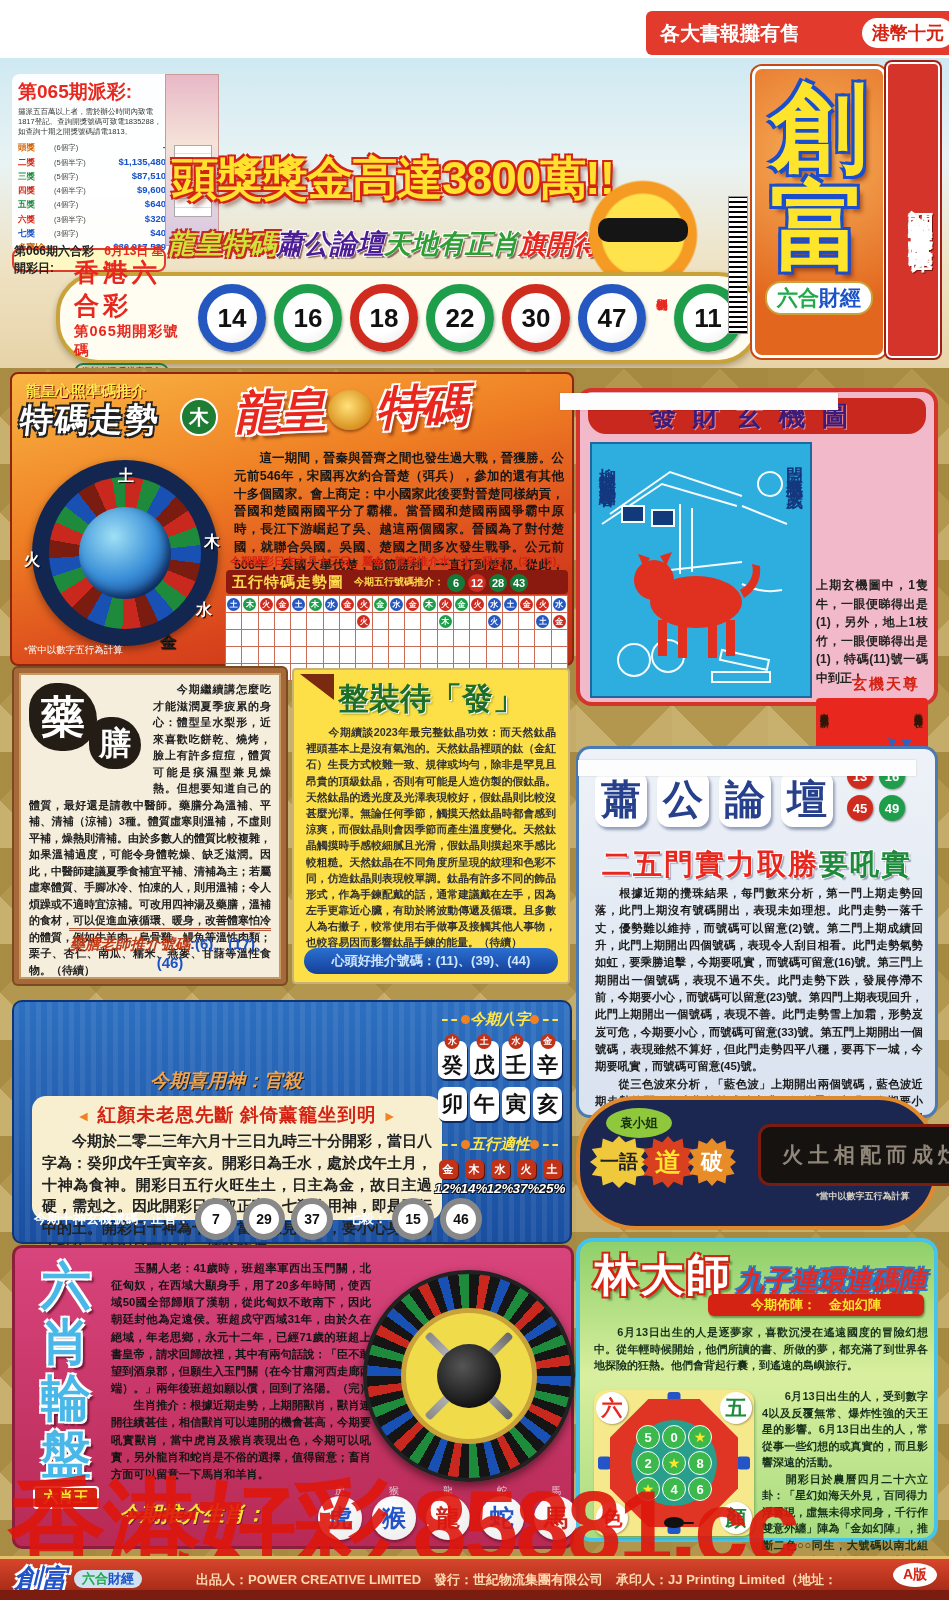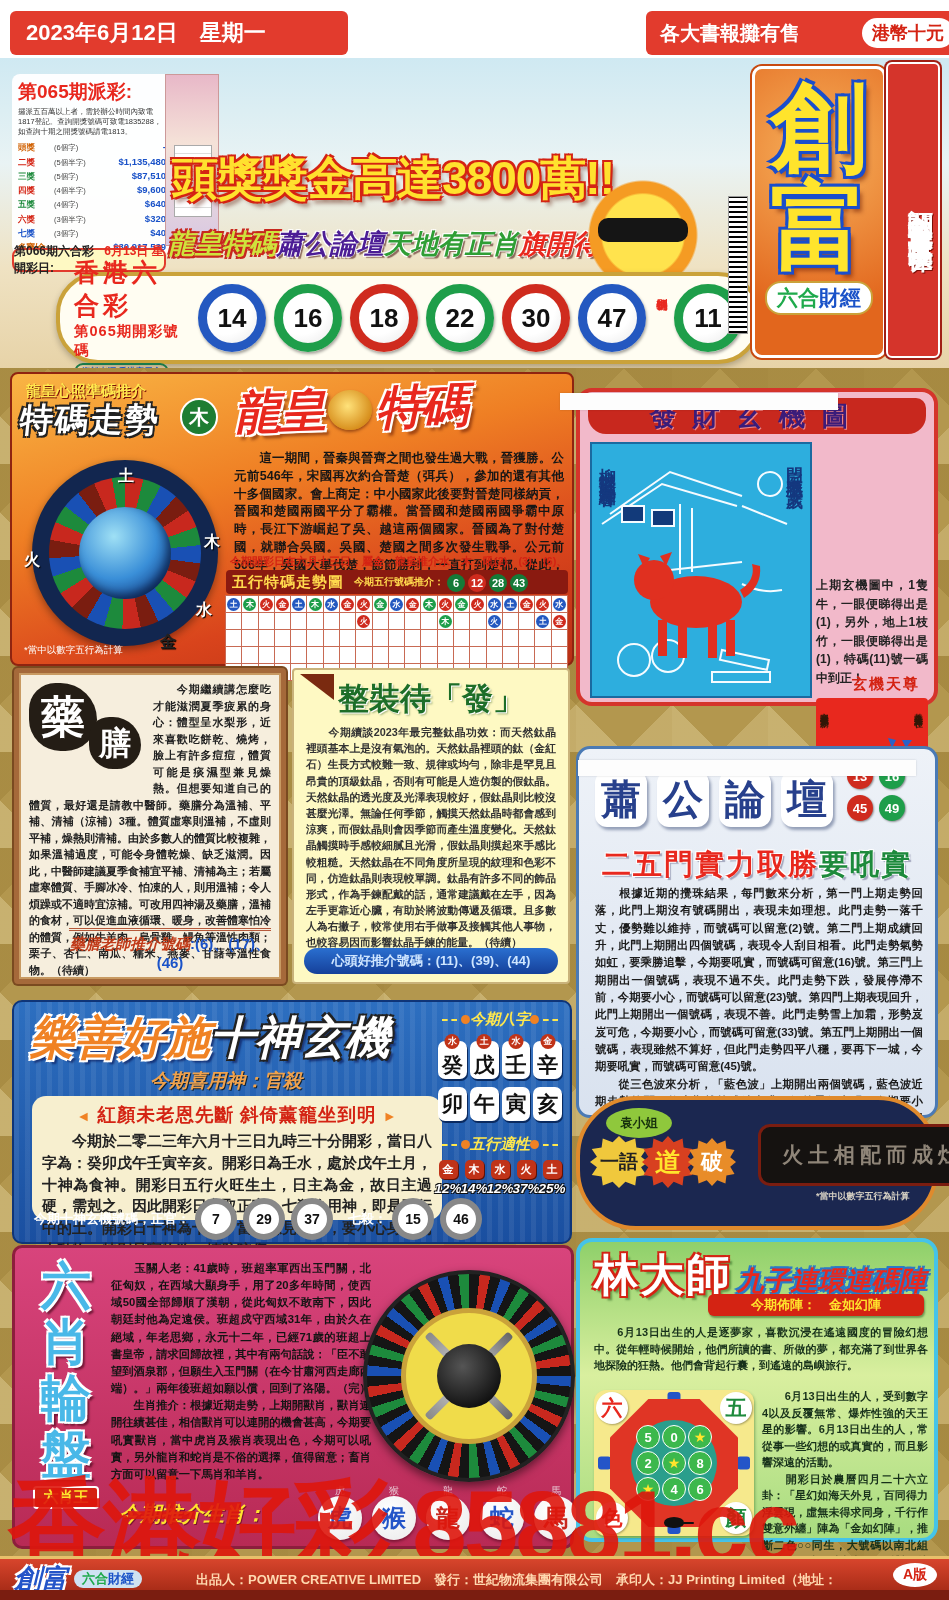--- a/index.html
+++ b/index.html
@@ -93,21 +93,21 @@
 
   
   .sec-yao{background:#f6eedd;border:5px solid #a5693a;box-shadow:0 0 0 2px #7a4a20, inset 0 0 0 2px #c89a62;border-radius:4px;}
   .yao-logo{float:left;width:118px;height:108px;position:relative;margin:2px 6px 2px 0;}
   .yao-blob{position:absolute;background:#241d15;color:#fff;display:flex;align-items:center;justify-content:center;border-radius:42% 58% 50% 50%;}
   .yao-body{font-size:11px;line-height:1.5;color:#222;text-align:justify;font-weight:600;}
   .yao-foot{border-top:3px double #b5583a;padding-top:4px;text-align:center;font-size:15px;font-weight:900;}
   .yao-foot .r{color:#c03a18;font-style:italic;} .yao-foot .b{color:#1a52c8;}
 
   
-  .sec-zz{background:#fef9c3;border:2px solid #c9b27a;border-radius:4px;}
+  .sec-zz{background:#fde047;border:2px solid #c9b27a;border-radius:4px;}
   .zz-title{font-weight:900;font-size:31px;color:#1d6e28;text-shadow:1px 1px 0 #fff,2px 2px 2px rgba(0,60,0,.35);}
   .zz-body{font-size:10.8px;line-height:1.5;color:#333;text-align:justify;font-weight:600;}
   .zz-bar{background:linear-gradient(180deg,#2a6fd0,#15409a);border-radius:13px;color:#cfe6ff;font-weight:700;font-size:13px;display:flex;align-items:center;justify-content:center;}
 
   
   .sec-ten{background:linear-gradient(180deg,#2d6fc0,#1a4fa0);border:2px solid #0f3578;border-radius:10px;
     background-image:repeating-linear-gradient(90deg,rgba(255,255,255,.07) 0 5px,rgba(0,0,0,0) 5px 11px),linear-gradient(180deg,#2d6fc0,#1a4fa0);}
   .ten-title .a{font-size:45px;font-weight:900;font-style:italic;color:#f08224;
     text-shadow:-2px -2px 0 #fff,2px -2px 0 #fff,-2px 2px 0 #fff,2px 2px 0 #fff,4px 4px 2px rgba(0,0,60,.5);}
   .ten-title .b{font-size:45px;font-weight:900;font-style:italic;color:#fff;
@@ -209,23 +209,20 @@
   .foot-pill .g{color:#1faa4c;} .foot-pill .b{color:#1a52c8;}
   .foot-line{color:#ffd9b0;font-size:13px;font-weight:700;}
   .a-oval{background:#fff;border-radius:50%;color:#d42313;font-weight:900;font-size:14px;display:flex;align-items:center;justify-content:center;}
   .censor{background:#fdfdfd;box-shadow:0 0 2px rgba(0,0,0,.15);}
 </style>
 </head>
 <body>
 
 <div class="page">
 
-  <div class="abs topbar" style="left:10px;top:11px;width:322px;height:44px;padding-left:16px;font-size:22px;">
-    <span>2023年6月12日　星期一</span>
-  </div>
   <div class="abs topbar" style="left:646px;top:11px;width:294px;height:44px;justify-content:space-between;padding:0 8px 0 14px;font-size:20px;">
     <span>各大書報攤有售</span>
     <span class="price-pill">港幣十元</span>
   </div>
 
   <div class="abs masthead"></div>
 
   <div class="abs payout" style="left:12px;top:74px;width:148px;height:170px;">
     <div class="payout-title">第065期派彩:</div>
     <div class="payout-note">攞派五百萬以上者，需於辦公時間內致電1817登記。查詢開獎號碼可致電1835288，如查詢十期之開獎號碼請電1813。</div>
@@ -544,23 +541,20 @@
   <div class="abs sec-zz" style="left:292px;top:668px;width:278px;height:316px;box-sizing:border-box;padding:6px 12px;">
     <div style="text-align:center;margin-top:2px;">
       <span style="position:absolute;left:6px;top:4px;width:0;height:0;border-left:34px solid transparent;border-top:26px solid #7a2a10;"></span>
       <span class="zz-title">整裝待</span><span class="zz-title">「</span><span class="zz-title fa">發</span><span class="zz-title">」</span>
     </div>
     <div class="zz-body" style="margin-top:4px;">　　今期續談2023年最完整鈦晶功效：而天然鈦晶裡頭基本上是沒有氣泡的。天然鈦晶裡頭的鈦（金紅石）生長方式較難一致、規律或均勻，除非是罕見且昂貴的頂級鈦晶，否則有可能是人造仿製的假鈦晶。天然鈦晶的透光度及光澤表現較好，假鈦晶則比較沒甚麼光澤。無論任何季節，觸摸天然鈦晶時都會感到涼爽，而假鈦晶則會因季節而產生溫度變化。天然鈦晶觸摸時手感較細膩且光滑，假鈦晶則摸起來手感比較粗糙。天然鈦晶在不同角度所呈現的紋理和色彩不同，仿造鈦晶則表現較單調。鈦晶有許多不同的飾品形式，作為手鍊配戴的話，通常建議戴在左手，因為左手更靠近心臟，有助於將波動傳遞及循環。且多數人為右撇子，較常使用右手做事及接觸其他人事物，也較容易因而影響鈦晶手鍊的能量。（待續）</div>
     <div class="zz-bar abs" style="left:10px;right:10px;bottom:8px;height:26px;">心頭好推介號碼：(11)、(39)、(44)</div>
   </div>
 
   <div class="abs sec-ten" style="left:12px;top:1000px;width:556px;height:240px;">
-    <div class="abs ten-title" style="left:16px;top:6px;white-space:nowrap;">
-      <span class="a">樂善好施</span><span class="b">十神玄機</span>
-    </div>
     <div class="abs ten-sub" style="left:136px;top:66px;">今期喜用神：官殺</div>
     <div class="abs ten-box" style="left:18px;top:94px;width:390px;height:112px;">
       <div class="ten-head">
         <span class="pin">◄</span>
         <span>紅顏未老恩先斷 斜倚薰籠坐到明</span>
         <span class="pin">►</span>
       </div>
       <div class="ten-body">　　今期於二零二三年六月十三日九時三十分開彩，當日八字為：癸卯戊午壬寅辛亥。開彩日為壬水，處於戊午土月，十神為食神。開彩日五行火旺生土，日主為金，故日主過硬，需剋之。因此開彩日宜取正官、七殺為用神，即是五行中的土。開彩日十神為十神，當日恐見血光，要小心身邊的小動物，特別是寵物狗，慎防咬傷。</div>
       <div class="ten-red">今期開彩日，日主為金，喜用神為正官、七殺，與之對應的五行為火。</div>
     </div>

